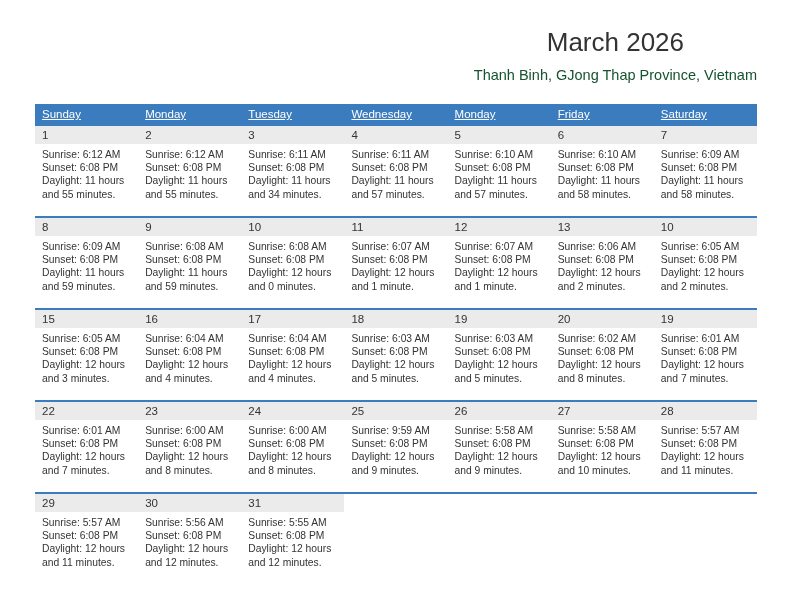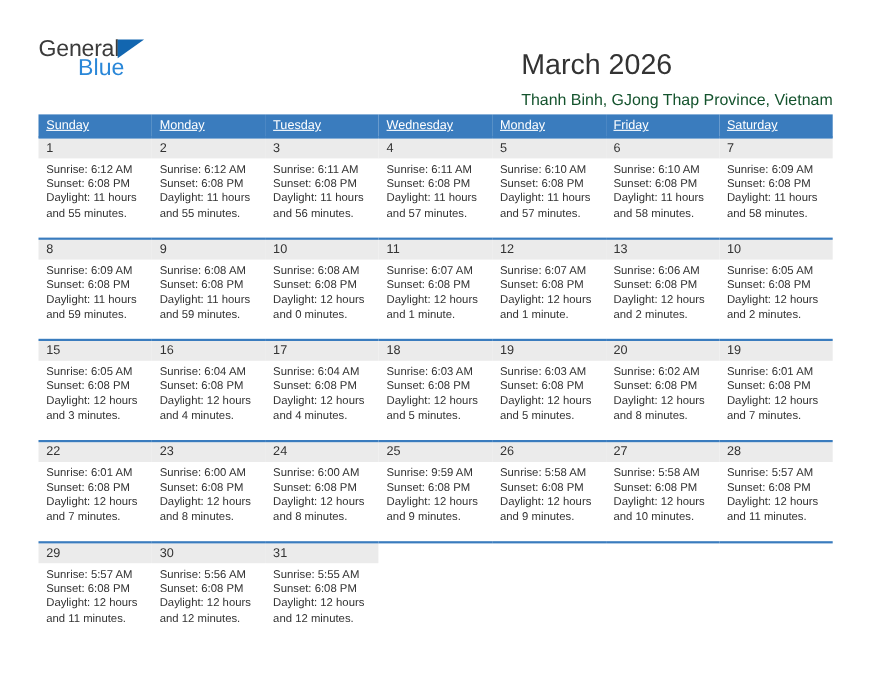--- a/index.html
+++ b/index.html
@@ -56,22 +56,21 @@
     color: #2a87d8;
     line-height: 1;
     display: block;
     margin-left: 36px;
     margin-top: -5px;
   }
   .title-block {
     position: absolute;
     right: 0;
     top: 0;
-    text-align: left;
-    margin-top: 16px;
+    text-align: center;
   }
   .cal-title {
     font-size: 26px;
     color: #333333;
     line-height: 1.15;
     white-space: nowrap;
   }
   .cal-sub {
     font-size: 14.5px;
     color: #14532d;
@@ -129,24 +128,20 @@
     height: 8px;
   }
 </style>
 </head>
 <body>
 
 <div class="page">
 
   <div class="top">
 
-    <div class="logo">
-      <span class="logo-general">General</span><span class="logo-tri"></span>
-      <span class="logo-blue">Blue</span>
-    </div>
 
     <div class="title-block">
       <div class="cal-title">March 2026</div>
       <div class="cal-sub">Thanh Binh, GJong Thap Province, Vietnam</div>
     </div>
 
   </div>
 
   <table class="cal">
     <thead>
@@ -179,21 +174,21 @@
               <div>Daylight: 11 hours</div>
               <div>and 55 minutes.</div>
             </div>
           </td>
           <td class="daycell">
             <div class="daynum">3</div>
             <div class="info">
               <div>Sunrise: 6:11 AM</div>
               <div>Sunset: 6:08 PM</div>
               <div>Daylight: 11 hours</div>
-              <div>and 56 minutes.</div>
+              <div>and 34 minutes.</div>
             </div>
           </td>
           <td class="daycell">
             <div class="daynum">4</div>
             <div class="info">
               <div>Sunrise: 6:11 AM</div>
               <div>Sunset: 6:08 PM</div>
               <div>Daylight: 11 hours</div>
               <div>and 57 minutes.</div>
             </div>

